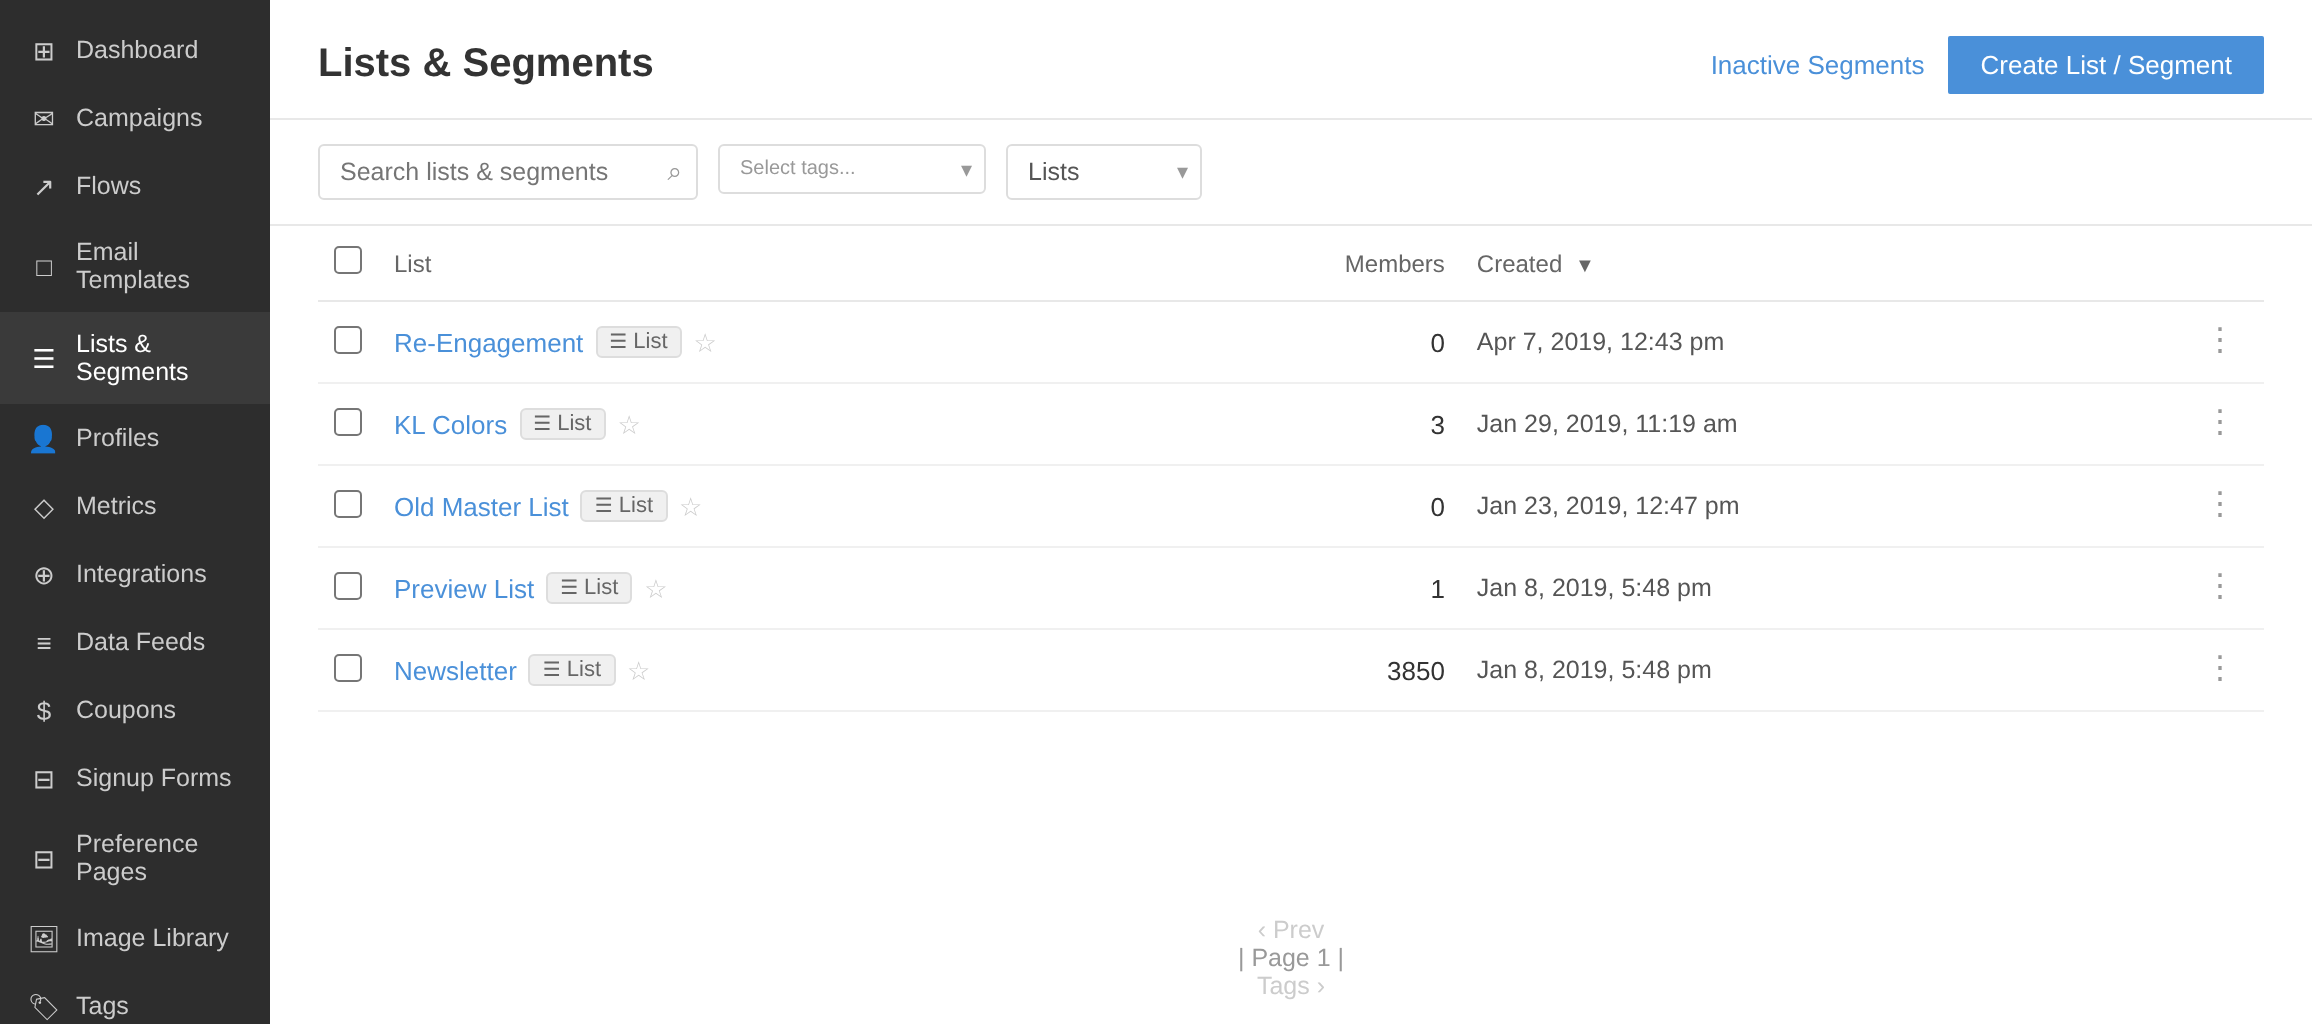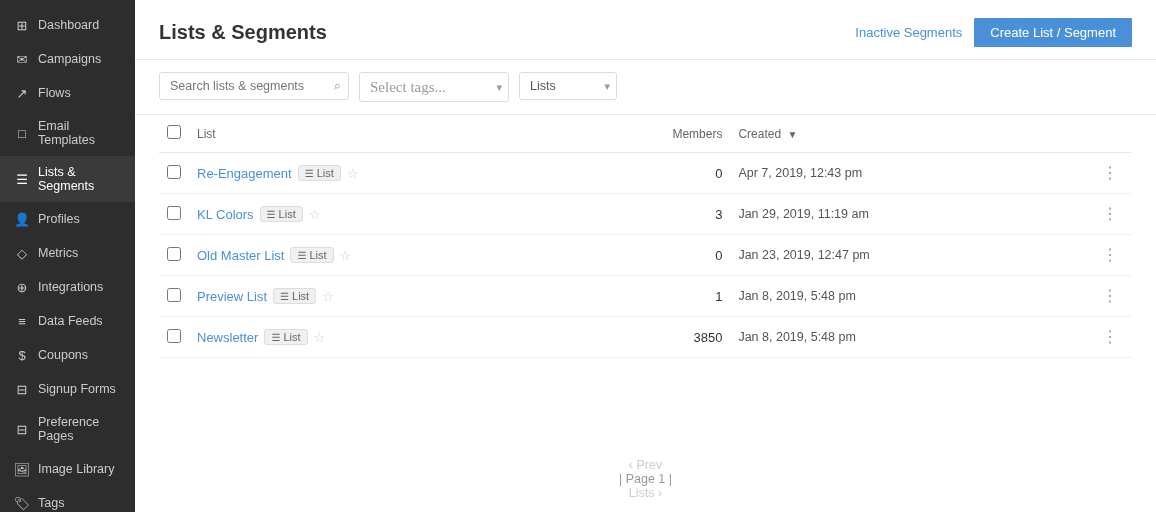--- a/index.html
+++ b/index.html
@@ -19,21 +19,21 @@
     .header-title { font-size: 20px; font-weight: 600; color: #333; }
     .header-actions { display: flex; align-items: center; gap: 12px; }
     .btn-inactive { background: none; border: none; color: #4a90d9; font-size: 13px; cursor: pointer; }
     .btn-create { background: #4a90d9; color: #fff; border: none; padding: 7px 16px; border-radius: 1px; font-size: 13px; cursor: pointer; font-weight: 500; }
 
     
     .toolbar { display: flex; align-items: flex-start; gap: 10px; padding: 12px 24px; border-bottom: 1px solid #e8e8e8; }
     .search-wrap { position: relative; }
     .search-input { border: 1px solid #ddd; border-radius: 3px; padding: 6px 30px 6px 10px; font-size: 12.5px; width: 190px; outline: none; color: #555; background: #fff; }
     .search-icon { position: absolute; right: 8px; top: 50%; transform: translateY(-50%); color: #999; font-size: 13px; pointer-events: none; }
-    .select-tags { border: 1px solid #ddd; border-radius: 3px; padding: 6px 24px 6px 10px; font-size: 15px; color: #999; background: #fff; appearance: none; cursor: pointer; width: 150px; font-family: Liberation Serif, serif; }
+    .select-tags { border: 1px solid #ddd; border-radius: 3px; padding: 6px 24px 6px 10px; font-size: 10px; color: #999; background: #fff; appearance: none; cursor: pointer; width: 134px; }
     .select-type { border: 1px solid #ddd; border-radius: 3px; padding: 6px 24px 6px 10px; font-size: 12.5px; color: #555; background: #fff; appearance: none; cursor: pointer; width: 98px; }
     .select-wrap { position: relative; }
     .select-wrap::after { content: '▾'; position: absolute; right: 7px; top: 50%; transform: translateY(-50%); color: #999; font-size: 11px; pointer-events: none; }
 
     
     .table-area { flex: 1; overflow-y: auto; padding: 0 24px; }
     table { width: 100%; border-collapse: collapse; }
     thead th { padding: 10px 8px; text-align: left; font-size: 12px; color: #666; font-weight: 500; border-bottom: 1px solid #e8e8e8; }
     thead th.members { text-align: right; }
     tbody tr { border-bottom: 1px solid #f0f0f0; }
@@ -249,15 +249,15 @@
         <button class="dots-btn">⋮</button>
       </td>
     </tr>
         </tbody>
     </table>
   </div>
 
   <div class="pagination">
     <span class="page-btn disabled">‹ Prev</span>
     <span style="margin: 0 4px;">| Page 1 |</span>
-    <span class="page-btn disabled">Lists ›</span>
+    <span class="page-btn disabled">Tags ›</span>
   </div>
 </div>
 
 </body></html>

